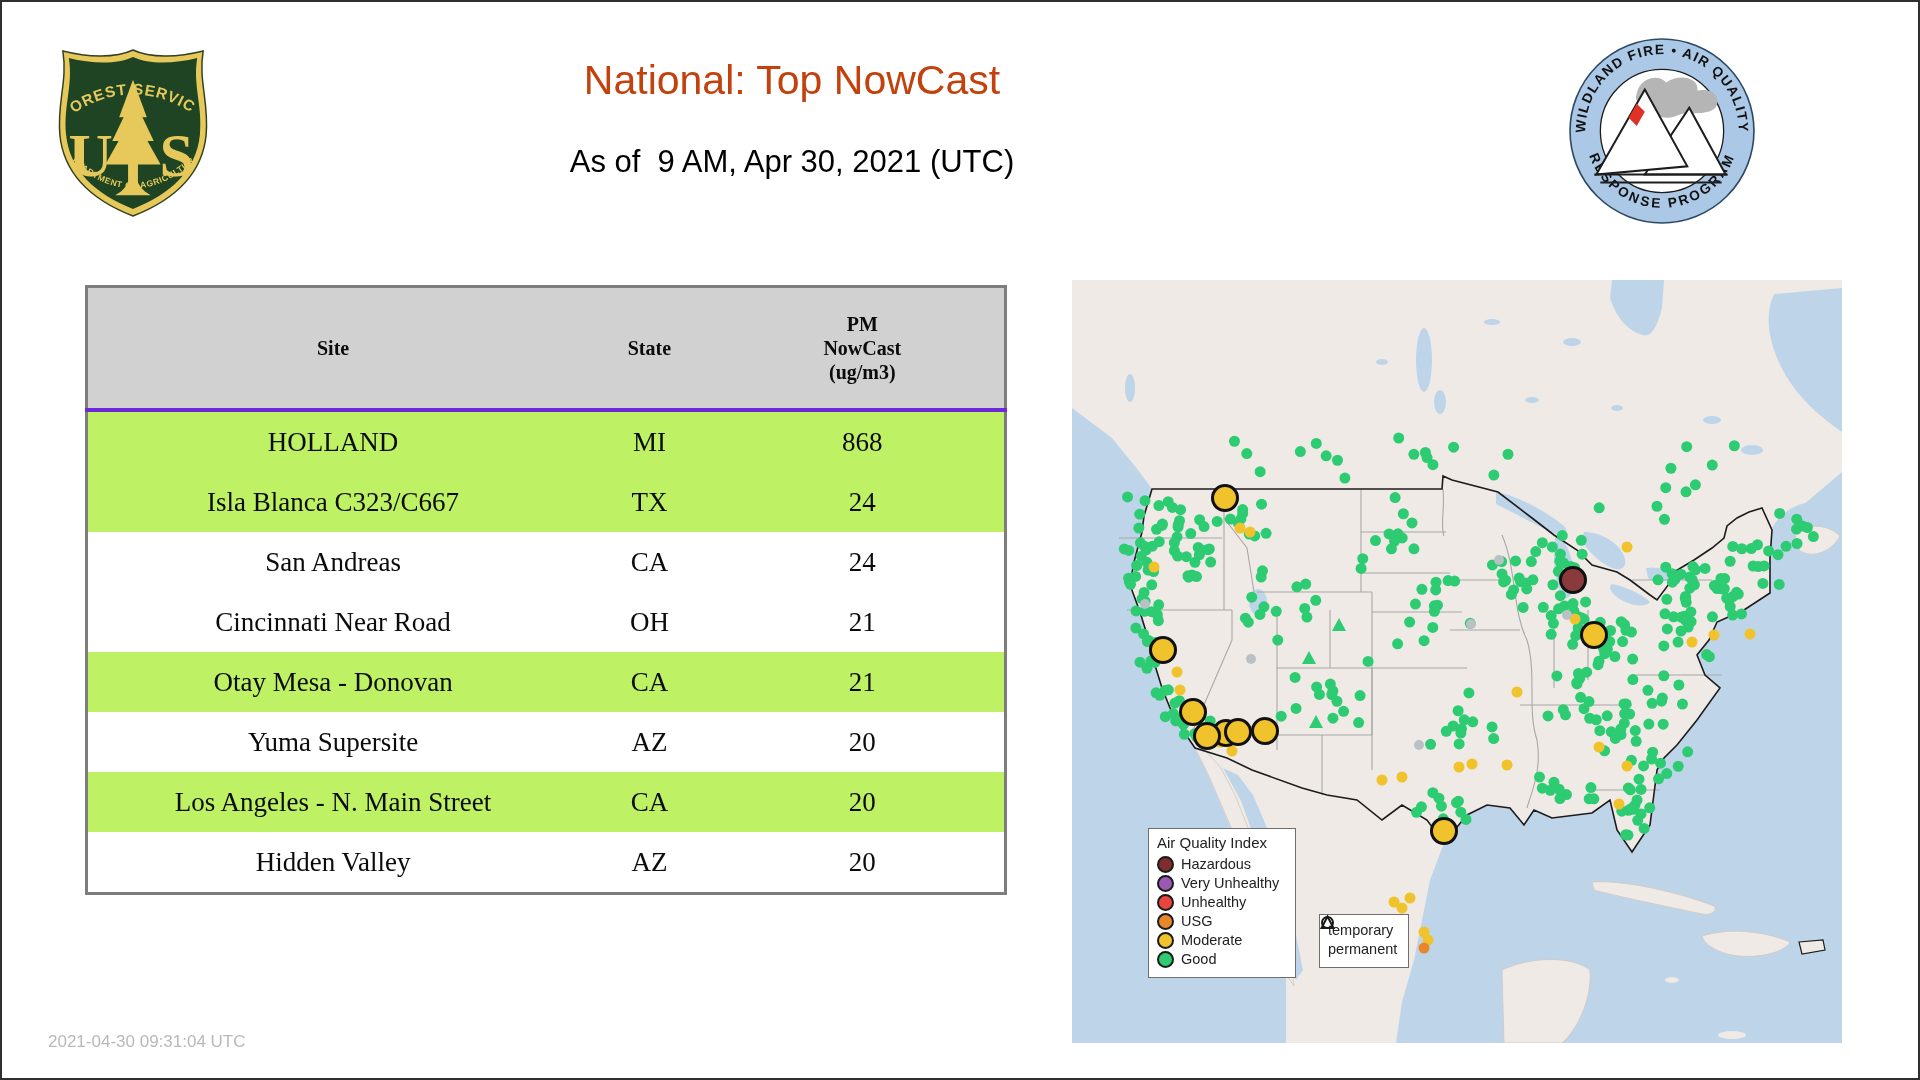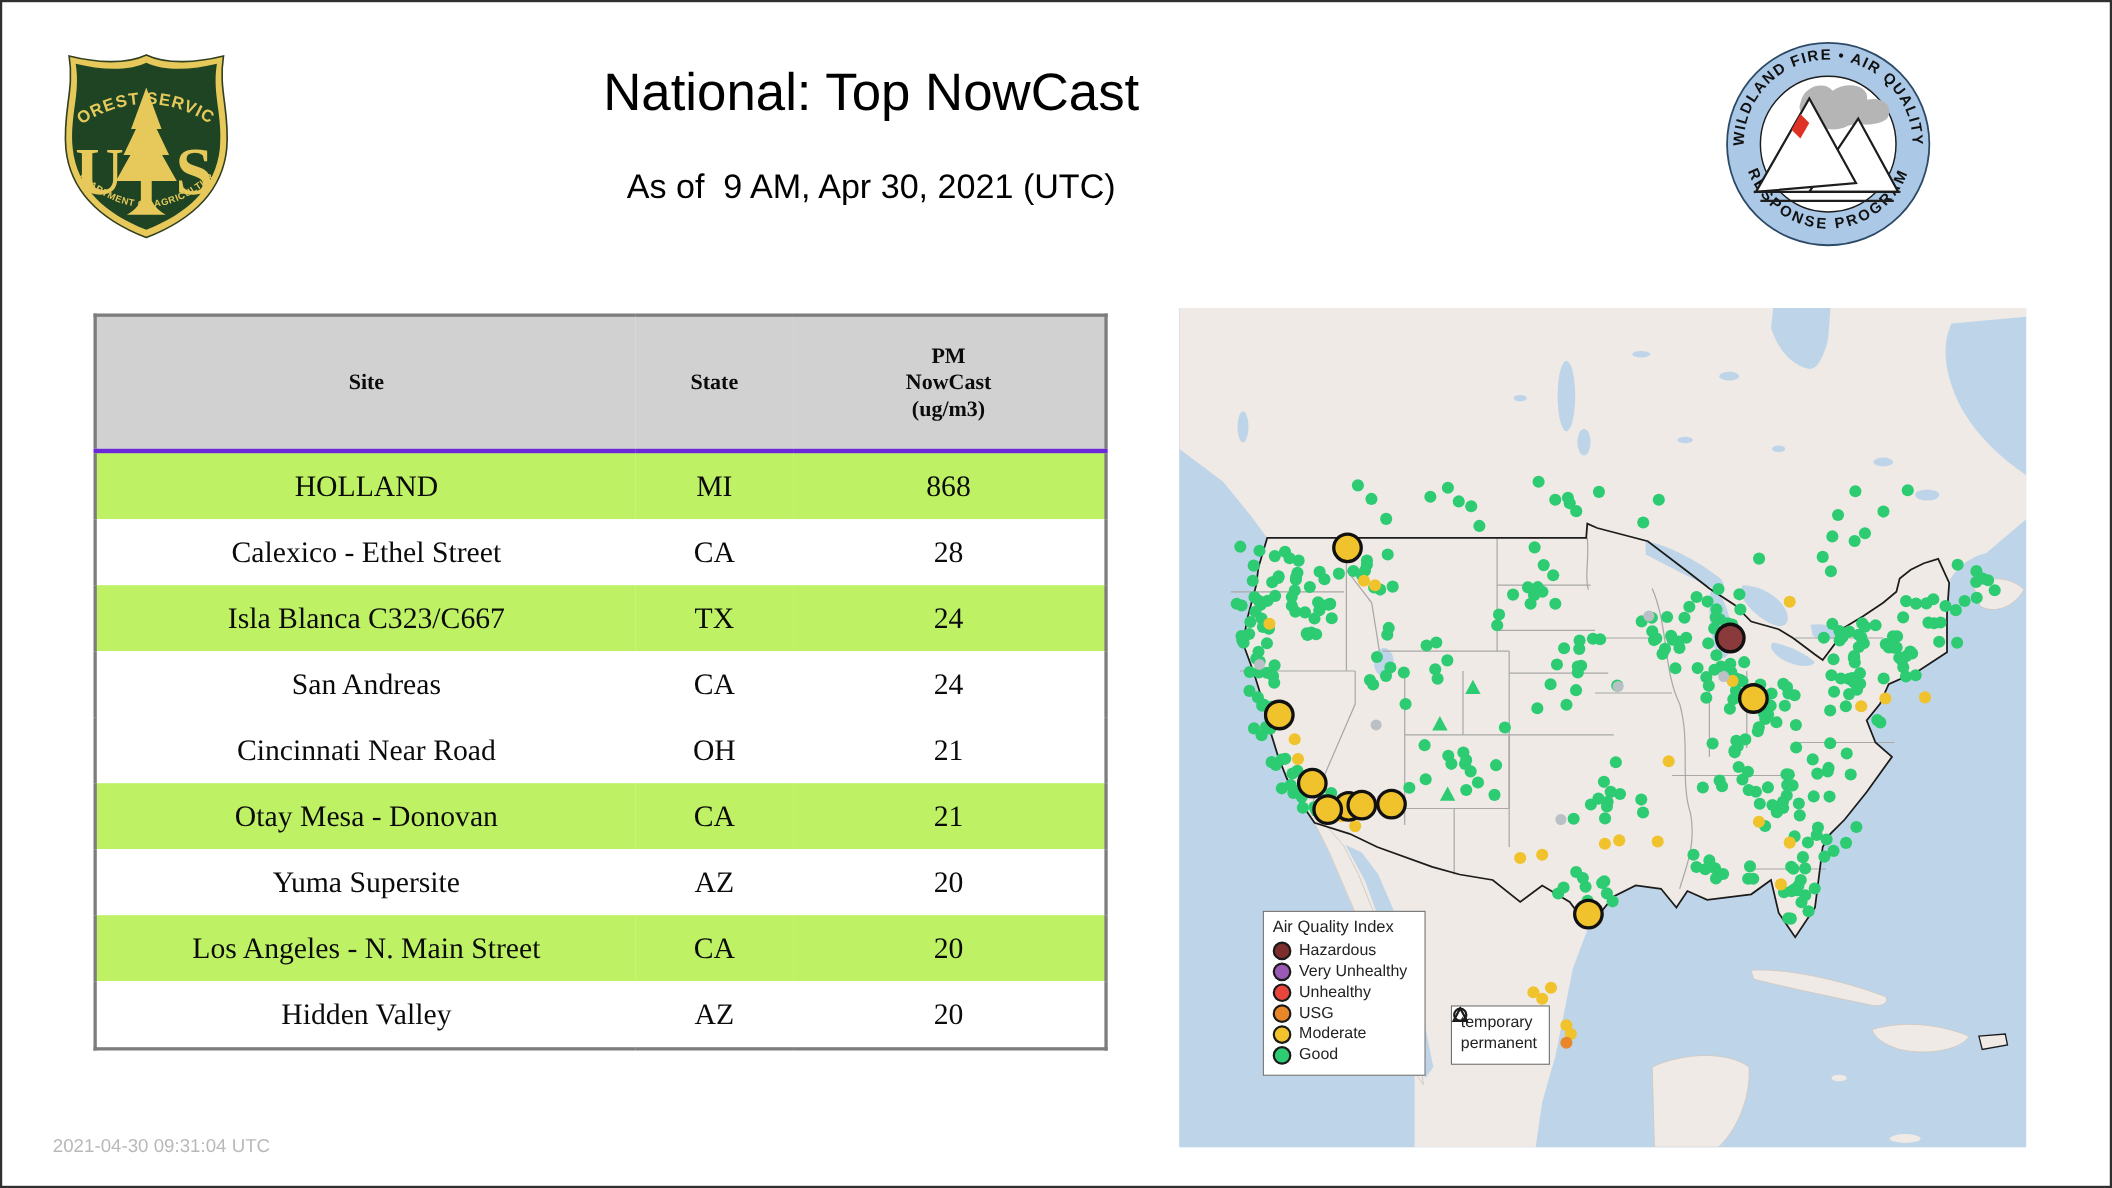--- a/index.html
+++ b/index.html
@@ -3,21 +3,21 @@
 <meta charset="utf-8">
 <style>
   html,body{margin:0;padding:0;background:#fff;}
   body{
     width:1920px;height:1080px;position:relative;overflow:hidden;
     font-family:"Liberation Sans", sans-serif;color:#111;
     box-sizing:border-box;border:2px solid #2f2f2f;
   }
   
   .title-block{position:absolute;left:230px;top:0;width:1120px;text-align:center;}
-  .main-title{font-size:48px;font-weight:400;letter-spacing:0px;margin-top:55px;color:#000000;}
+  .main-title{font-size:41px;font-weight:400;letter-spacing:0px;margin-top:55px;color:#c2410c;}
   .sub-title{font-size:31px;font-weight:400;margin-top:40px;color:#000;white-space:pre;}
   .fs-logo{position:absolute;left:47px;top:40px;width:168px;height:182px;}
   .wf-logo{position:absolute;left:1562px;top:33px;width:196px;height:192px;}
   
   .aq-table{
     position:absolute;left:83px;top:283px;width:922px;
     border-collapse:collapse;table-layout:fixed;
     font-family:"Liberation Serif", serif;font-size:27px;color:#0b0b0b;
     border:3px solid #7d7d7d;
   }
@@ -123,25 +123,20 @@
       <th>PM
 NowCast
 (ug/m3)</th>
     </tr>
   </thead>
   <tbody id="table-body">
       <tr class="odd">
         <td>HOLLAND</td>
         <td>MI</td>
         <td>868</td>
-      </tr>
-      <tr class="even">
-        <td>Calexico - Ethel Street</td>
-        <td>CA</td>
-        <td>28</td>
       </tr>
       <tr class="odd">
         <td>Isla Blanca C323/C667</td>
         <td>TX</td>
         <td>24</td>
       </tr>
       <tr class="even">
         <td>San Andreas</td>
         <td>CA</td>
         <td>24</td>

